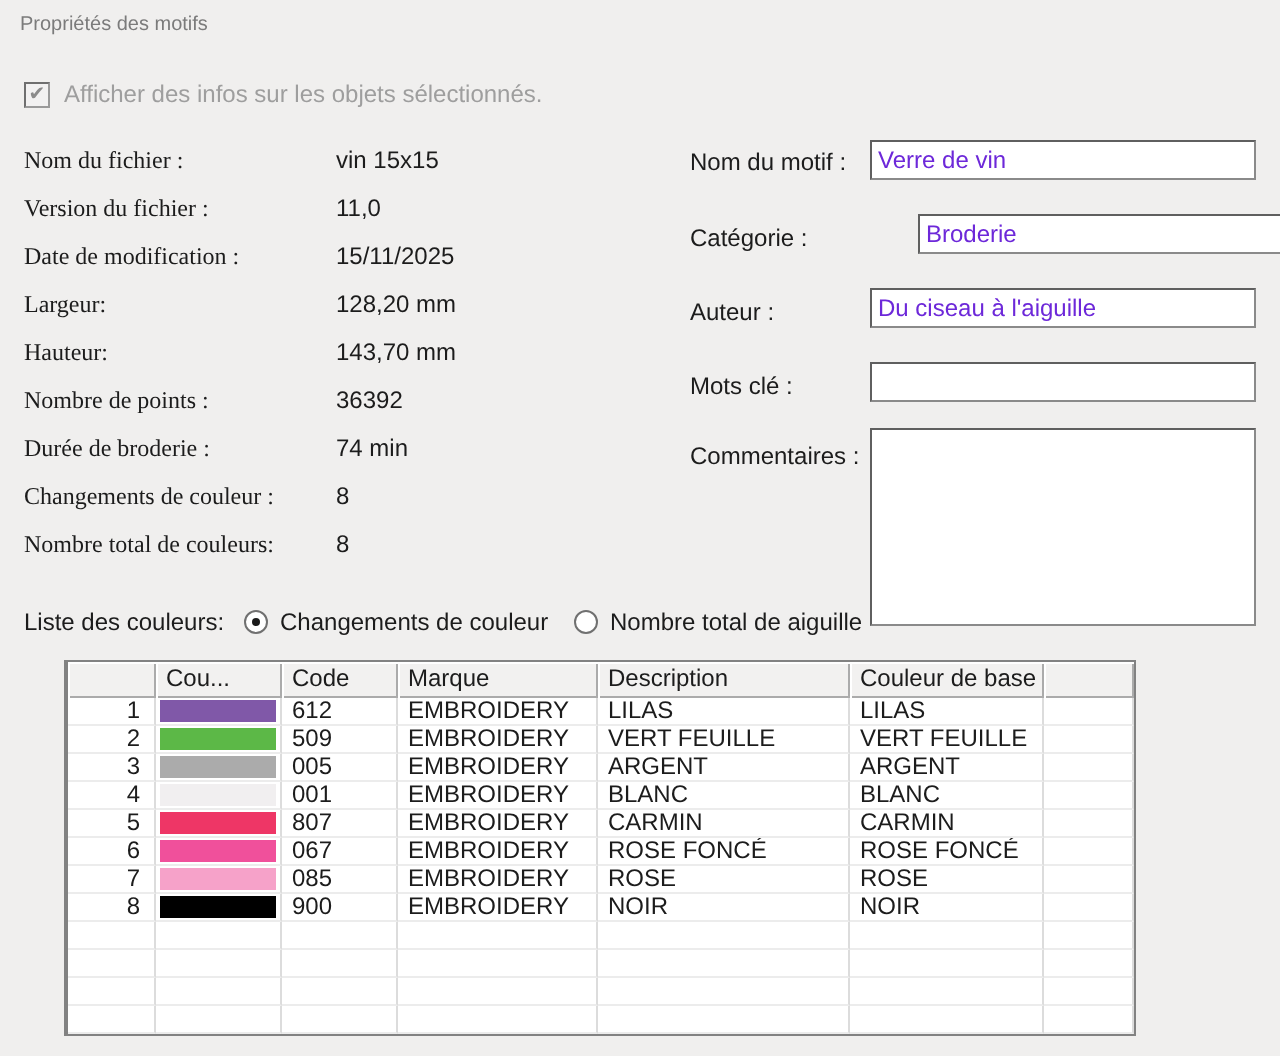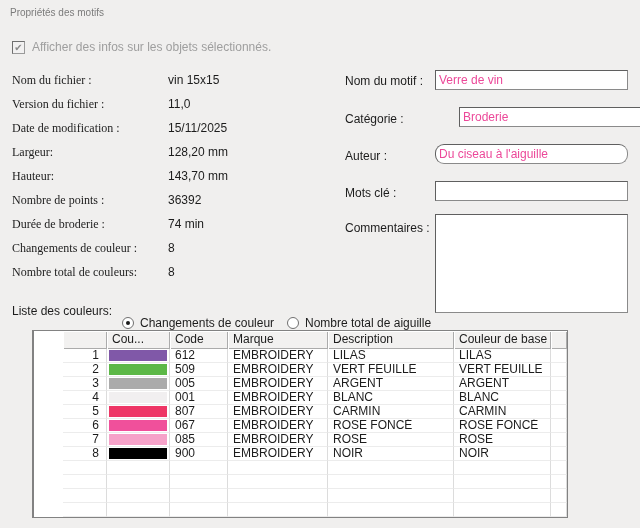--- a/index.html
+++ b/index.html
@@ -22,39 +22,39 @@
 
   .info { position:absolute; left:12px; top:68px; width:330px; }
   .info-row { display:flex; height:24px; align-items:center; }
   .info-label { width:156px;font-family:Liberation Serif, serif; }
 
   .fld-label { position:absolute; left:345px; }
   .fld-input {
     position:absolute; left:435px; width:193px; height:20px;
     border:1px solid #8a8a8a; border-top-color:#5f5f5f; border-left-color:#5f5f5f;
     background:#ffffff; font-family:"Liberation Sans", sans-serif; font-size:12px;
-    padding:1px 3px; color:#ec4899; outline:none;
+    padding:1px 3px; color:#6d28d9; outline:none;
   }
   textarea.fld-input { height:99px; resize:none; }
 
   .radio-row-label { position:absolute; left:12px; top:304px; }
-  .radio-opt { position:absolute; top:316px; display:flex; align-items:center; cursor:default; }
+  .radio-opt { position:absolute; top:304px; display:flex; align-items:center; cursor:default; }
   .radio-circle {
     width:12px; height:12px; border-radius:50%; background:#fff;
     border:1px solid #707070; margin-right:6px; position:relative;
   }
   .radio-circle.on::after {
     content:""; position:absolute; left:3px; top:3px; width:4px; height:4px;
     border-radius:50%; background:#1a1a1a;
   }
 
   .color-table {
     position:absolute; left:32px; top:330px; width:536px;
     background:#ffffff;
-    border:1px solid #828282; border-left-width:2px;padding-left:29px;
+    border:1px solid #828282; border-left-width:2px;
   }
   .tr { display:grid; grid-template-columns:44px 63px 58px 100px 126px 97px 1fr; }
   .th {
     height:18px; background:#f2f1f0; font-size:12px; line-height:17px;
     padding-left:5px; white-space:nowrap; overflow:hidden;
     box-shadow: inset 0 1px 0 #ffffff, inset 1px 0 0 #ffffff, inset -1px -1px 0 #ababab;
   }
   .td {
     height:14px; font-size:12px; line-height:13px; padding-left:5px;
     border-right:1px solid #dcdcdc; border-bottom:1px solid #ececec;
@@ -115,21 +115,21 @@
     </div>
   </div>
 
   <span class="fld-label" style="top:74px">Nom du motif :</span>
   <input class="fld-input" style="top: 70px;" value="Verre de vin">
 
   <span class="fld-label" style="top:112px">Catégorie :</span>
   <input class="fld-input" style="top: 107px; margin-left: 24px;" value="Broderie">
 
   <span class="fld-label" style="top:149px">Auteur :</span>
-  <input class="fld-input" style="top: 144px; border-radius: 9px;" value="Du ciseau à l'aiguille">
+  <input class="fld-input" style="top: 144px;" value="Du ciseau à l'aiguille">
 
   <span class="fld-label" style="top:186px">Mots clé :</span>
   <input class="fld-input" style="top: 181px;" value="">
 
   <span class="fld-label" style="top:221px">Commentaires :</span>
   <textarea class="fld-input" style="top: 214px;"></textarea>
 
   <span class="radio-row-label">Liste des couleurs:</span>
   <div class="radio-opt" style="left:122px">
     <span class="radio-circle on"></span>

